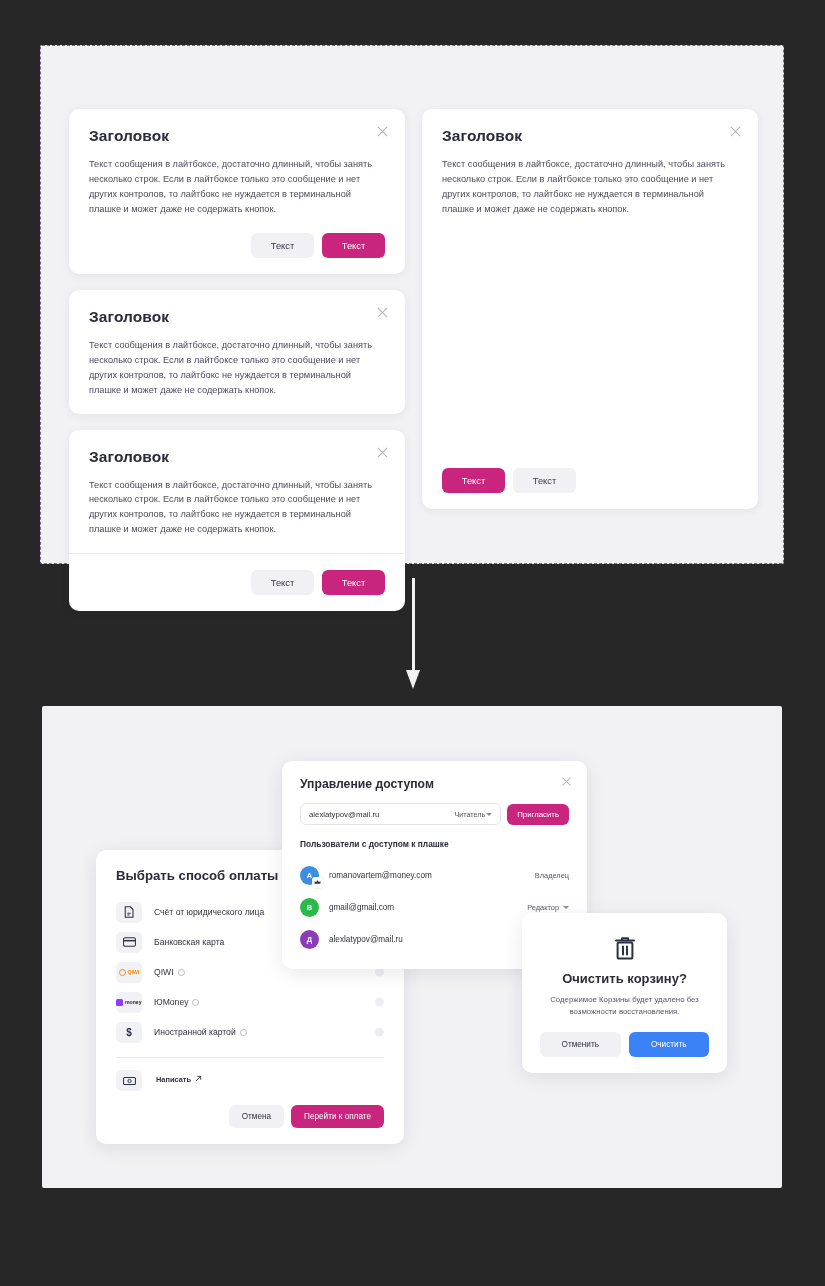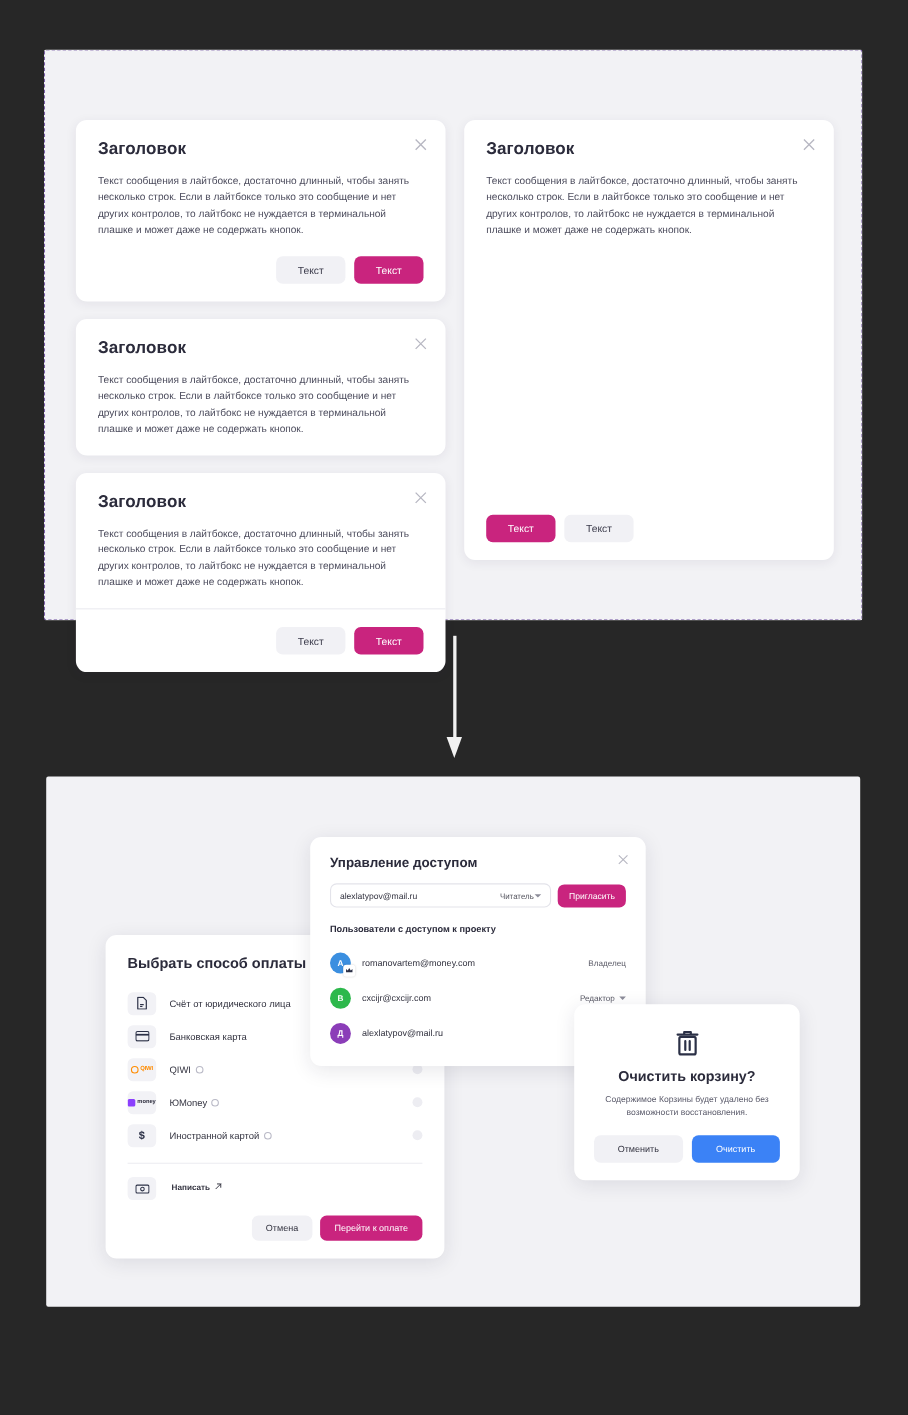--- a/index.html
+++ b/index.html
@@ -419,42 +419,42 @@
         <div class="acc-input">
           <span class="val">alexlatypov@mail.ru</span>
           <span class="role">
             <span>Читатель</span>
             <span class="chev"></span>
           </span>
         </div>
         <button class="btn-invite">Пригласить</button>
       </div>
 
-      <div class="acc-sub">Пользователи с доступом к проекту</div>
+      <div class="acc-sub">Пользователи с доступом к плашке</div>
 
       <div class="user-row">
         <span class="avatar" style="background:#3B8FE0;">
           <span>A</span>
           <span class="crown">
             <svg width="7" height="6" viewBox="0 0 8 7">
                 <path d="M0.6 5.6V2.2l1.8 1.5L4 1.1l1.6 2.6 1.8-1.5v3.4z" fill="#2B3046"></path>
               </svg>
           </span>
         </span>
         <span class="user-email">romanovartem@money.com</span>
         <span class="user-role">
           <span>Владелец</span>
         </span>
       </div>
 
       <div class="user-row">
         <span class="avatar" style="background:#2DB84C;">
           <span>B</span>
         </span>
-        <span class="user-email">cxcijr@cxcijr.com</span>
+        <span class="user-email">gmail@gmail.com</span>
         <span class="user-role">
           <span>Редактор</span>
           <span class="chev"></span>
         </span>
       </div>
 
       <div class="user-row">
         <span class="avatar" style="background:#8B3DB8;">
           <span>Д</span>
         </span>

